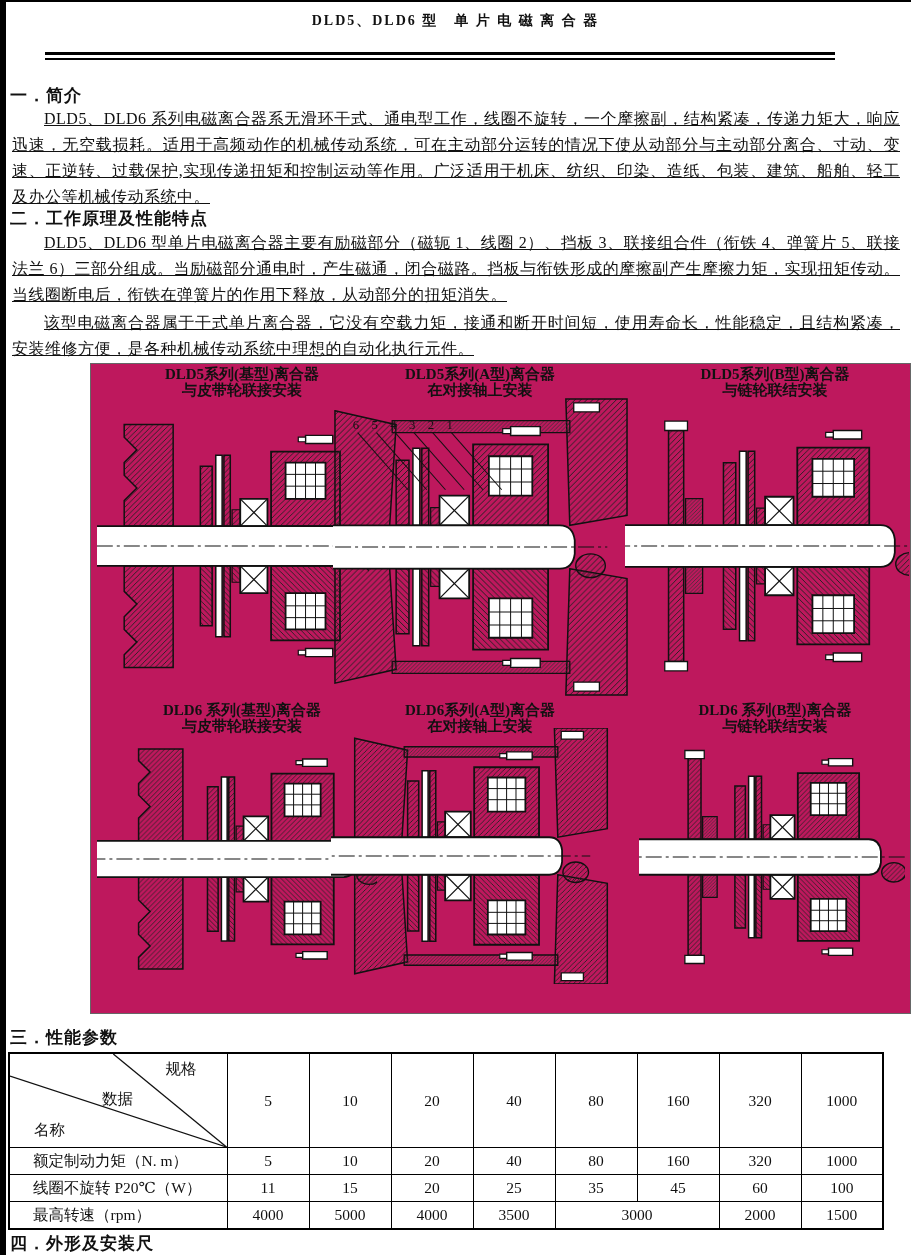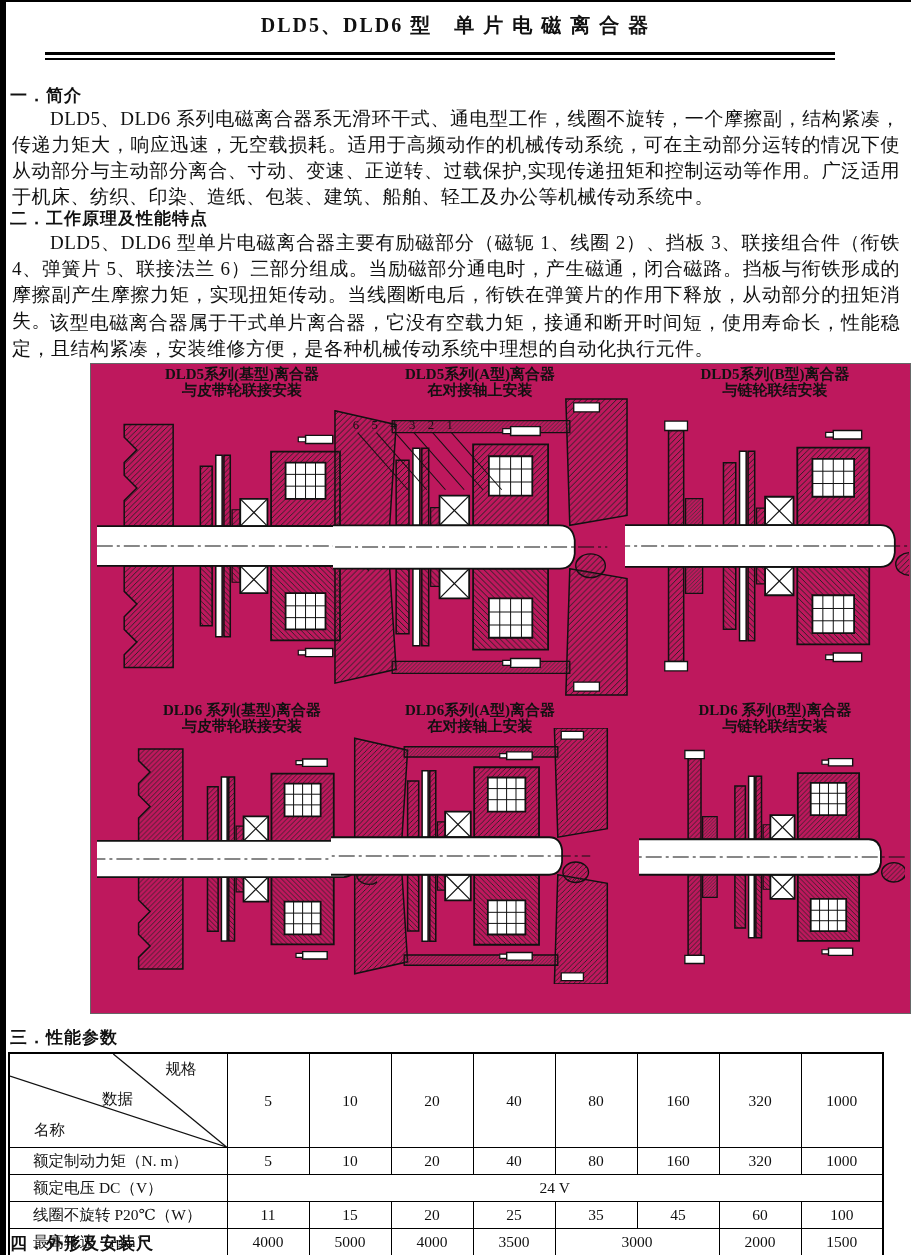--- a/index.html
+++ b/index.html
@@ -4,30 +4,30 @@
 <style>
   html,body{margin:0;padding:0;}
   body{
     width:911px;height:1255px;position:relative;background:#fff;color:#111;
     font-family:"Liberation Serif","DejaVu Serif",serif;overflow:hidden;
   }
   .leftbar{position:absolute;left:0;top:0;width:6px;height:1255px;background:#000;}
   .topbar{position:absolute;left:0;top:0;width:911px;height:2px;background:#000;}
   .doc-title{
     position:absolute;top:12px;left:0;right:0;text-align:center;
-    font-size:20px;font-weight:bold;letter-spacing:2px;
+    font-size:14px;font-weight:bold;letter-spacing:2px;
   }
   .double-rule{
     position:absolute;top:52px;left:45px;width:790px;height:3px;
     border-top:3px solid #000;border-bottom:2px solid #000;
   }
   .sec-heading{position:absolute;left:10px;font-size:17px;font-weight:bold;letter-spacing:1px;}
   .para{
-    position:absolute;left:12px;width:888px;font-size:19px;line-height:26px;
-    text-align:justify;text-indent:2em;letter-spacing:0.5px;
+    position:absolute;left:12px;width:888px;font-size:16px;line-height:26px;
+    text-align:justify;text-indent:2em;letter-spacing:0.5px;text-decoration:underline;
   }
   #h-s1{top:84px;}
   #p-s1{top:106px;}
   #h-s2{top:207px;}
   #p-s2a{top:230px;}
   #p-s2b{top:310px;}
   #h-s3{top:1026px;text-align:right;}
   #h-s4{top:1232px;}
 
   .figure{
@@ -263,24 +263,20 @@
     <td class="val">5</td>
     <td class="val">10</td>
     <td class="val">20</td>
     <td class="val">40</td>
     <td class="val">80</td>
     <td class="val">160</td>
     <td class="val">320</td>
     <td class="val">1000</td>
   </tr>
   <tr>
-    <td class="lab">额定电压 DC（V）</td>
-    <td class="val" colspan="8">24 V</td>
-  </tr>
-  <tr>
     <td class="lab">线圈不旋转 P20℃（W）</td>
     <td class="val">11</td>
     <td class="val">15</td>
     <td class="val">20</td>
     <td class="val">25</td>
     <td class="val">35</td>
     <td class="val">45</td>
     <td class="val">60</td>
     <td class="val">100</td>
   </tr>

